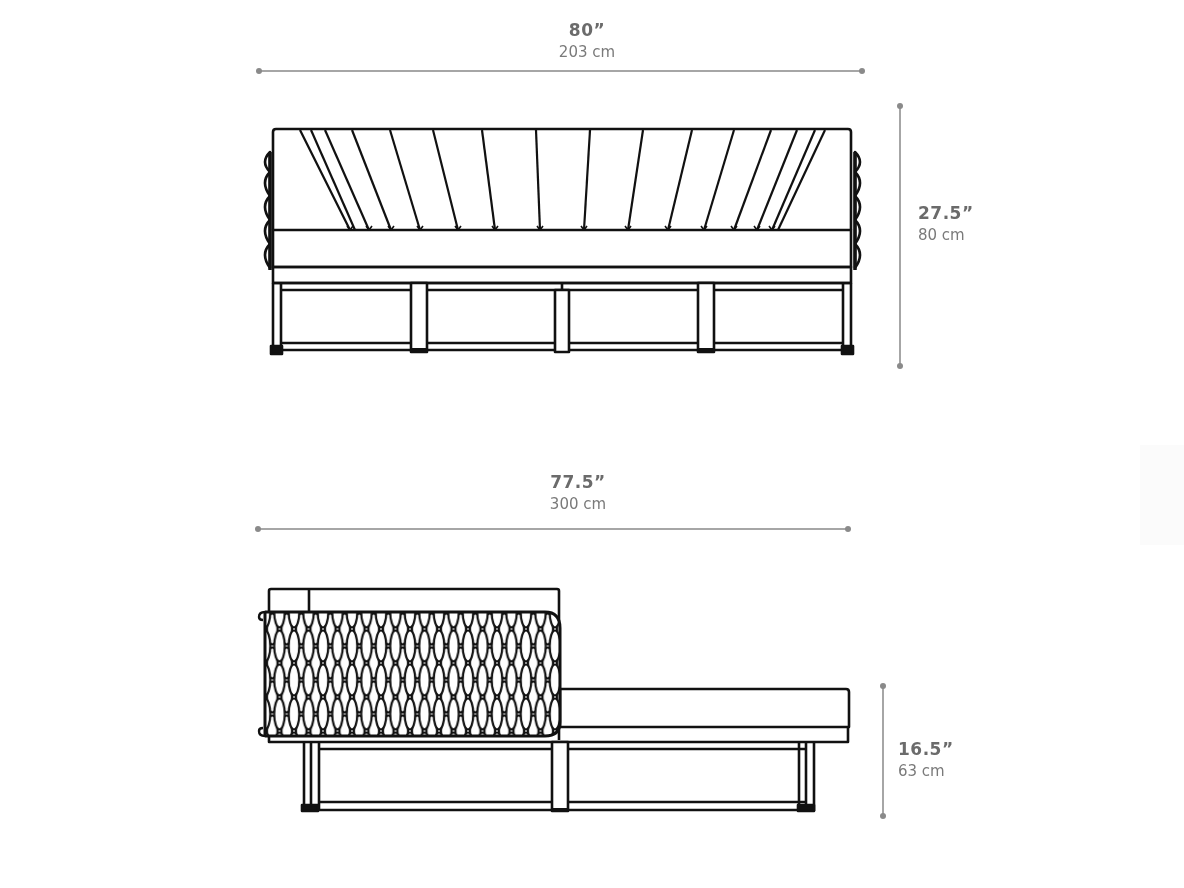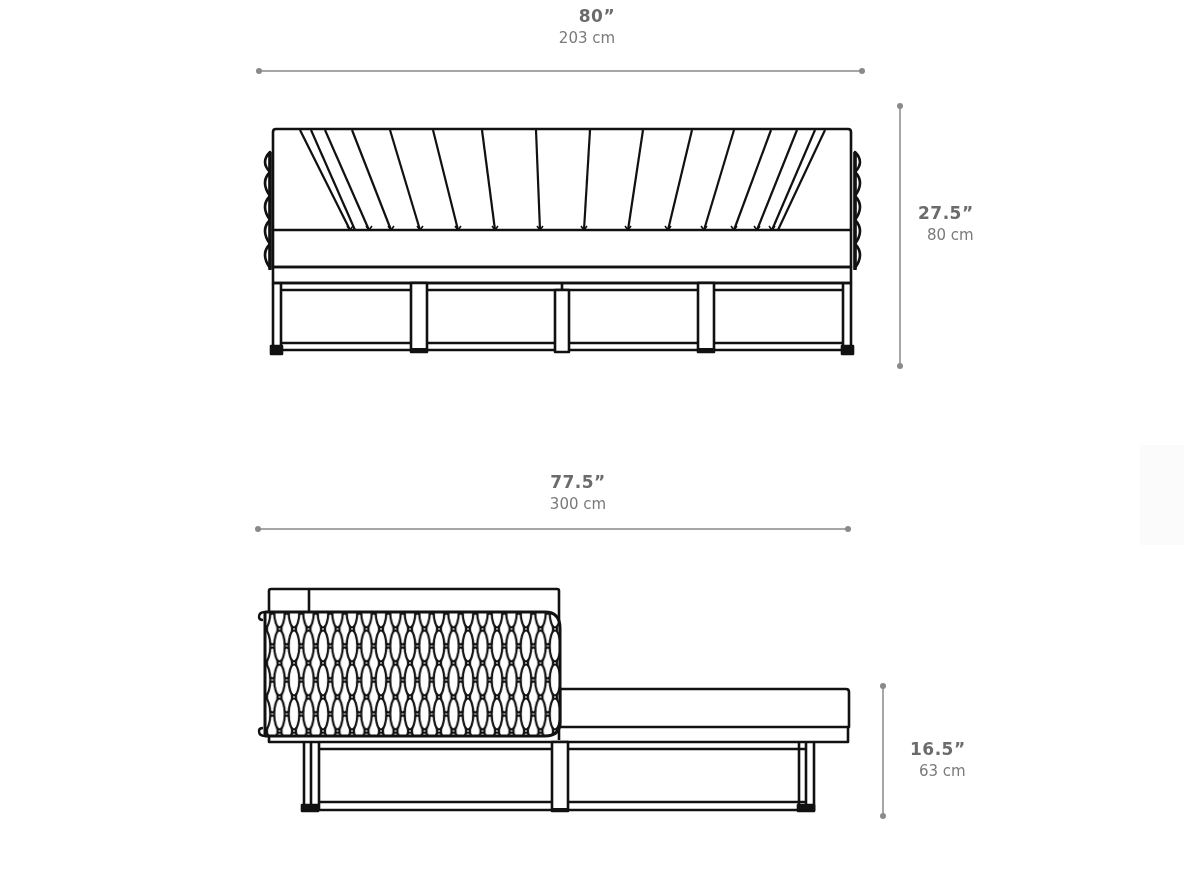--- a/index.html
+++ b/index.html
@@ -1,46 +1,46 @@
 <!DOCTYPE html>
 <html><head>
 <meta charset="utf-8">
 <style>
   html, body { margin: 0; padding: 0; background: #ffffff; }
   body { width: 1184px; height: 888px; position: relative; overflow: hidden;
          font-family: "DejaVu Sans", sans-serif; }
-  .dim { position: absolute; text-align: right; line-height: 1; }
+  .dim { position: absolute; text-align: left; line-height: 1; }
   .dim .imp { font-weight: bold; color: #6b6b6b; font-size: 17px; letter-spacing: 0.5px; display: block; }
   .dim .met { color: #7a7a7a; font-size: 15px; display: block; margin-top: 6px; }
   .dim.center { text-align: center; transform: translateX(-50%); }
   svg { position: absolute; left: 0; top: 0; }
   .ghost { position: absolute; left: 1140px; top: 445px; width: 44px; height: 100px;
            background: #fbfbfb; }
 </style>
 </head>
 <body>
 
 <div class="ghost"></div>
 
-<div class="dim center" style="left:587px; top:8px;text-align:right;">
+<div class="dim center" style="left:587px; top:22px;">
   <span class="imp">80”</span>
   <span class="met">203 cm</span>
 </div>
 
 <div class="dim" style="left:918px; top:205px;">
   <span class="imp">27.5”</span>
   <span class="met">80 cm</span>
 </div>
 
 <div class="dim center" style="left:578px; top:474px;">
   <span class="imp">77.5”</span>
   <span class="met">300 cm</span>
 </div>
 
-<div class="dim" style="left:898px; top:741px;margin-left:12px;">
+<div class="dim" style="left:898px; top:741px;">
   <span class="imp">16.5”</span>
   <span class="met">63 cm</span>
 </div>
 
 <svg width="1184" height="888" viewBox="0 0 1184 888">
   <defs>
     <pattern id="weave" x="265" y="612" width="14.5" height="34" patternUnits="userSpaceOnUse">
       <ellipse cx="7.25" cy="17" rx="5.3" ry="15.5" fill="#fff" stroke="#111" stroke-width="2.2"></ellipse>
       <ellipse cx="0" cy="0" rx="5.3" ry="15.5" fill="#fff" stroke="#111" stroke-width="2.2"></ellipse>
       <ellipse cx="14.5" cy="0" rx="5.3" ry="15.5" fill="#fff" stroke="#111" stroke-width="2.2"></ellipse>

